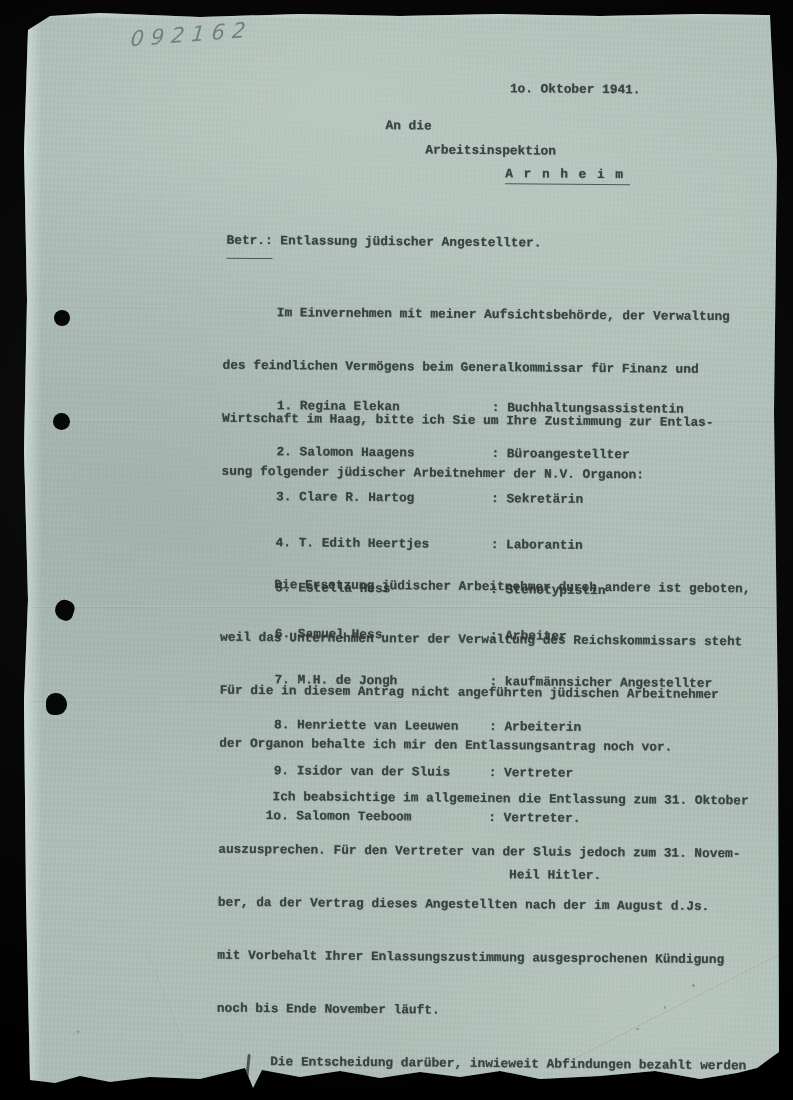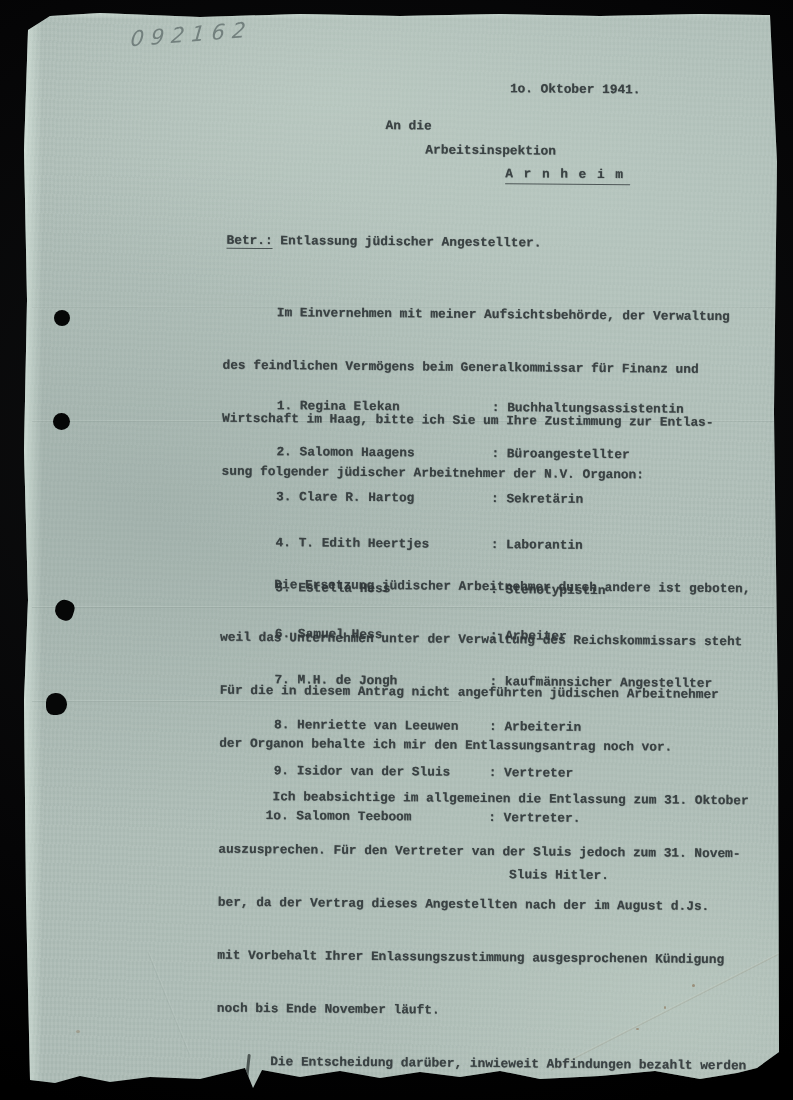--- a/index.html
+++ b/index.html
@@ -52,21 +52,21 @@
   .speck{position:absolute;border-radius:50%;background:rgba(128,92,58,.5);}
   .content{position:absolute;left:0;top:0;right:0;bottom:0;transform:rotate(0.5deg);transform-origin:580px 70px;}
   .typed{position:absolute;white-space:pre;color:#2e3537;font-weight:700;font-size:12.8px;
     text-shadow:0 0 1px rgba(46,53,55,.55), .4px .4px 0 rgba(46,53,55,.3);opacity:.9;}
   .line{height:23px;line-height:23px;}
   .lineset .line{position:relative;}
   .list .line{height:15.6px;line-height:15.6px;}
   .pencil{position:absolute;left:106px;top:14px;color:rgba(94,108,106,.95);
     font-family:"DejaVu Sans",sans-serif;font-style:italic;font-size:21px;letter-spacing:7px;
     transform:rotate(-5deg) skewX(-10deg);opacity:.8;}
-  .u{border-bottom:1.6px solid rgba(46,53,55,.85);padding-bottom:0;}
+  .u{border-bottom:1.6px solid rgba(46,53,55,.85);padding-bottom:10px;}
   .arnheim{letter-spacing:1.5px;border-bottom:1.6px solid rgba(46,53,55,.85);
     padding-bottom:2px;padding-right:6px;}
 </style>
 </head>
 <body>
 
 <div class="paper">
   <div class="edge-light"></div>
   <div class="edge-light-top"></div>
 
@@ -126,15 +126,15 @@
       <div class="line">       Ich beabsichtige im allgemeinen die Entlassung zum 31. Oktober</div>
       <div class="line">auszusprechen. Für den Vertreter van der Sluis jedoch zum 31. Novem-</div>
       <div class="line">ber, da der Vertrag dieses Angestellten nach der im August d.Js.</div>
       <div class="line">mit Vorbehalt Ihrer Enlassungszustimmung ausgesprochenen Kündigung</div>
       <div class="line">noch bis Ende November läuft.</div>
       <div class="line">       Die Entscheidung darüber, inwieweit Abfindungen bezahlt werden</div>
       
       
     </div>
 
-    <div class="typed" style="left:492px;top:856px;">Sluis Hitler.</div>
+    <div class="typed" style="left:492px;top:856px;">Heil Hitler.</div>
   </div>
 </div>
 
 </body></html>

